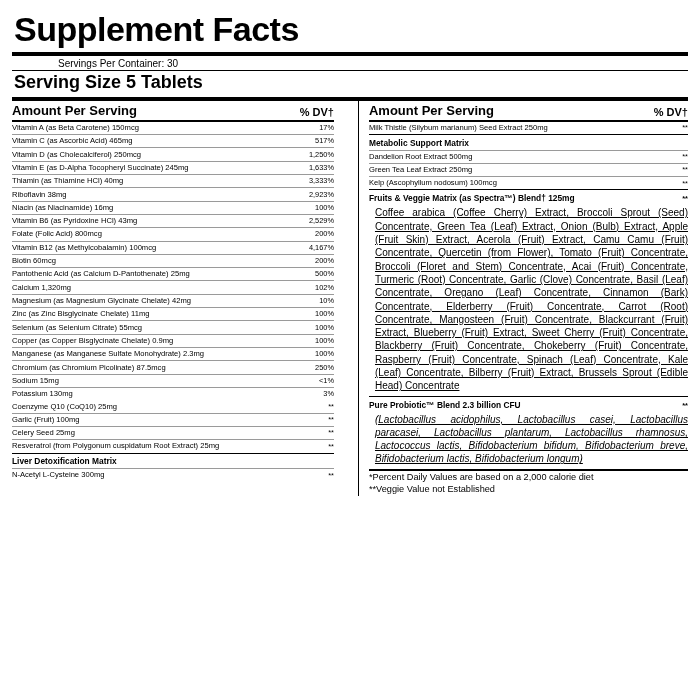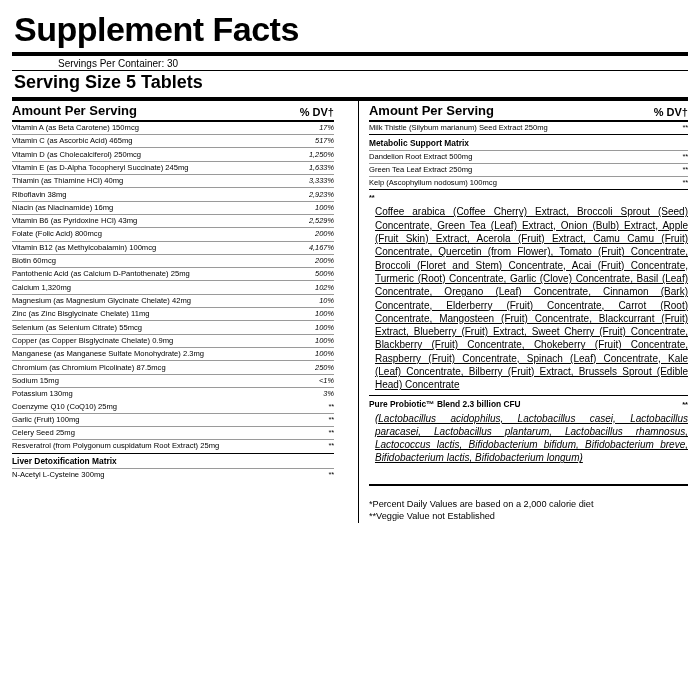--- a/index.html
+++ b/index.html
@@ -76,22 +76,22 @@
   .row {
     display: flex;
     justify-content: space-between;
     align-items: baseline;
     font-size: 7.6px;
     line-height: 1.28;
     border-bottom: 0.6px solid #9a9a9a;
     padding: 1.3px 0 1.3px 0;
   }
   .row .nm { padding-right: 6px; }
-  .row .dv { white-space: nowrap; font-size: 7.4px; font-style: italic; }
-  .row.nodiv { border-bottom: none; }
+  .row .dv { white-space: nowrap; font-size: 7.4px; }
+  .row.nodiv { border-bottom: none; align-items: flex-end; }
 
   .section-head {
     font-size: 8.4px;
     font-weight: 700;
     padding: 2.5px 0 2px 0;
     border-bottom: 0.6px solid #9a9a9a;
     border-top: 1px solid #000;
   }
   .blend-head {
     display: flex;
@@ -107,22 +107,22 @@
     font-size: 10px;
     line-height: 1.33;
     text-align: justify;
     padding: 1px 0 3px 6px;
     text-decoration: underline;
   }
   .blend-body.italic { font-style: italic; }
 
   .footnotes {
     border-top: 2px solid #000;
-    margin-top: 16px;
-    padding-top: 12px;
+    margin-top: 0;
+    padding-top: 0;
     font-size: 9.2px;
     line-height: 1.35;
   }
 </style>
 </head>
 <body>
 
 <div id="panel">
 
   <div class="title">Supplement Facts</div>
@@ -281,20 +281,21 @@
             <span class="nm">Green Tea Leaf Extract 250mg</span>
             <span class="dv">**</span>
           </div>
         <div class="row nodiv">
             <span class="nm">Kelp (Ascophyllum nodosum) 100mcg</span>
             <span class="dv">**</span>
           </div>
       </div>
 
       <div class="blend-head">
+        <span>Fruits &amp; Veggie Matrix (as Spectra™) Blend† 125mg</span>
         <span class="dv">**</span>
       </div>
       <div class="blend-body">Coffee arabica (Coffee Cherry) Extract, Broccoli Sprout (Seed) Concentrate, Green Tea (Leaf) Extract, Onion (Bulb) Extract, Apple (Fruit Skin) Extract, Acerola (Fruit) Extract, Camu Camu (Fruit) Concentrate, Quercetin (from Flower), Tomato (Fruit) Concentrate, Broccoli (Floret and Stem) Concentrate, Acai (Fruit) Concentrate, Turmeric (Root) Concentrate, Garlic (Clove) Concentrate, Basil (Leaf) Concentrate, Oregano (Leaf) Concentrate, Cinnamon (Bark) Concentrate, Elderberry (Fruit) Concentrate, Carrot (Root) Concentrate, Mangosteen (Fruit) Concentrate, Blackcurrant (Fruit) Extract, Blueberry (Fruit) Extract, Sweet Cherry (Fruit) Concentrate, Blackberry (Fruit) Concentrate, Chokeberry (Fruit) Concentrate, Raspberry (Fruit) Concentrate, Spinach (Leaf) Concentrate, Kale (Leaf) Concentrate, Bilberry (Fruit) Extract, Brussels Sprout (Edible Head) Concentrate</div>
 
       <div class="blend-head">
         <span>Pure Probiotic™ Blend 2.3 billion CFU</span>
         <span class="dv">**</span>
       </div>
       <div class="blend-body italic">(Lactobacillus acidophilus, Lactobacillus casei, Lactobacillus paracasei, Lactobacillus plantarum, Lactobacillus rhamnosus, Lactococcus lactis, Bifidobacterium bifidum, Bifidobacterium breve, Bifidobacterium lactis, Bifidobacterium longum)</div>
 

